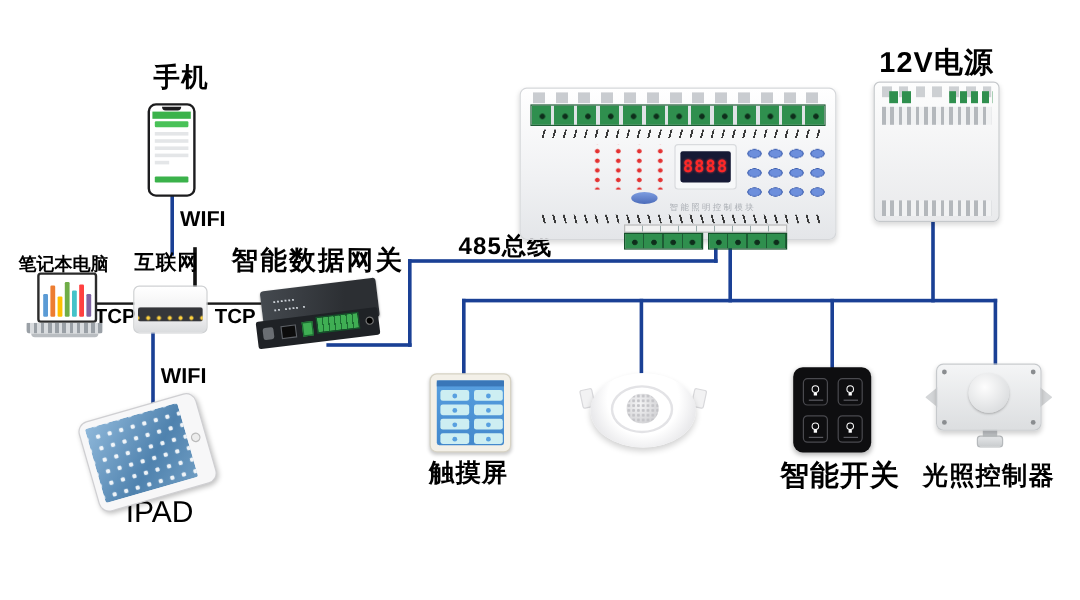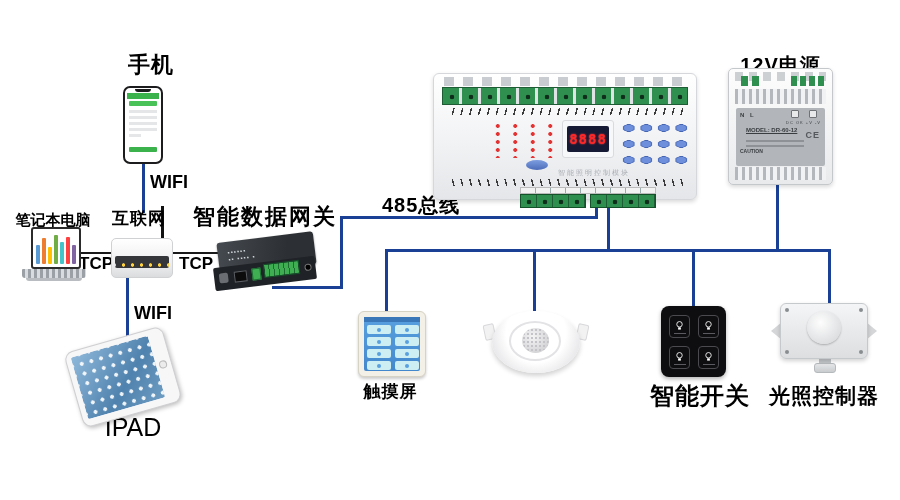--- a/index.html
+++ b/index.html
@@ -181,23 +181,23 @@
 
   <div class="lbl c" style="left:120px;top:50px;width:62px;font-size:22px">手机</div>
   <div class="lbl c" style="left:12px;top:211px;width:82px;font-size:15px;letter-spacing:0">笔记本电脑</div>
   <div class="lbl" style="left:112px;top:207px;font-size:17px">互联网</div>
   <div class="lbl" style="left:150px;top:172px;font-size:18px;letter-spacing:0">WIFI</div>
   <div class="lbl" style="left:134px;top:303px;font-size:18px;letter-spacing:0">WIFI</div>
   <div class="lbl" style="left:79px;top:254px;font-size:17px;letter-spacing:0">TCP</div>
   <div class="lbl" style="left:179px;top:254px;font-size:17px;letter-spacing:0">TCP</div>
   <div class="lbl" style="left:193px;top:202px;font-size:22px;letter-spacing:2px">智能数据网关</div>
   <div class="lbl" style="left:382px;top:192px;font-size:20px">485总线</div>
-  <div class="lbl c" style="left:728px;top:52px;width:105px;font-size:20px">12V电源</div>
+  <div class="lbl c" style="left:728px;top:36px;width:105px;font-size:24px">12V电源</div>
   <div class="lbl c" style="left:102px;top:413px;width:62px;font-size:25px;font-weight:500;letter-spacing:0">IPAD</div>
-  <div class="lbl c" style="left:348px;top:380px;width:85px;font-size:17px">触摸屏</div>
+  <div class="lbl c" style="left:348px;top:380px;width:85px;font-size:21px">触摸屏</div>
   <div class="lbl c" style="left:650px;top:380px;width:90px;font-size:24px">智能开关</div>
   <div class="lbl c" style="left:763px;top:382px;width:122px;font-size:21px">光照控制器</div>
 
   <div class="phone">
     <div class="ph-notch"></div>
     <div class="ph-hdr"></div>
     <div class="ph-ban"></div>
     <div class="ph-row" style="top:22px"></div>
     <div class="ph-row" style="top:28px"></div>
     <div class="ph-row" style="top:34px"></div>
@@ -253,31 +253,20 @@
     <div class="mod-blab"></div>
     <div class="mod-bterm" style="left:86px"></div>
     <div class="mod-bterm" style="left:156px"></div>
   </div>
 
   <div class="psu">
     <div class="psu-caps"></div>
     <div class="psu-tL"></div>
     <div class="psu-tR"></div>
     <div class="psu-v1"></div>
-    <div class="psu-lab">
-      <div class="psu-nl">N  L</div>
-      <div class="psu-sw" style="right:26px"></div>
-      <div class="psu-sw" style="right:8px"></div>
-      <div class="psu-dc">DC OK  +V  -V</div>
-      <div class="psu-model">MODEL: DR-60-12</div>
-      <div class="psu-line" style="top:32px"></div>
-      <div class="psu-line" style="top:37px"></div>
-      <div class="psu-caution">CAUTION</div>
-      <div class="psu-ce">CE</div>
-    </div>
     <div class="psu-v2"></div>
   </div>
 
   <div class="ts">
     <div class="ts-scr">
       <div class="ts-bar"></div>
       <div class="ts-btn" style="left:3px;top:8px">
           <span class="ts-dot"></span>
         </div>
       <div class="ts-btn" style="left:31px;top:8px">

